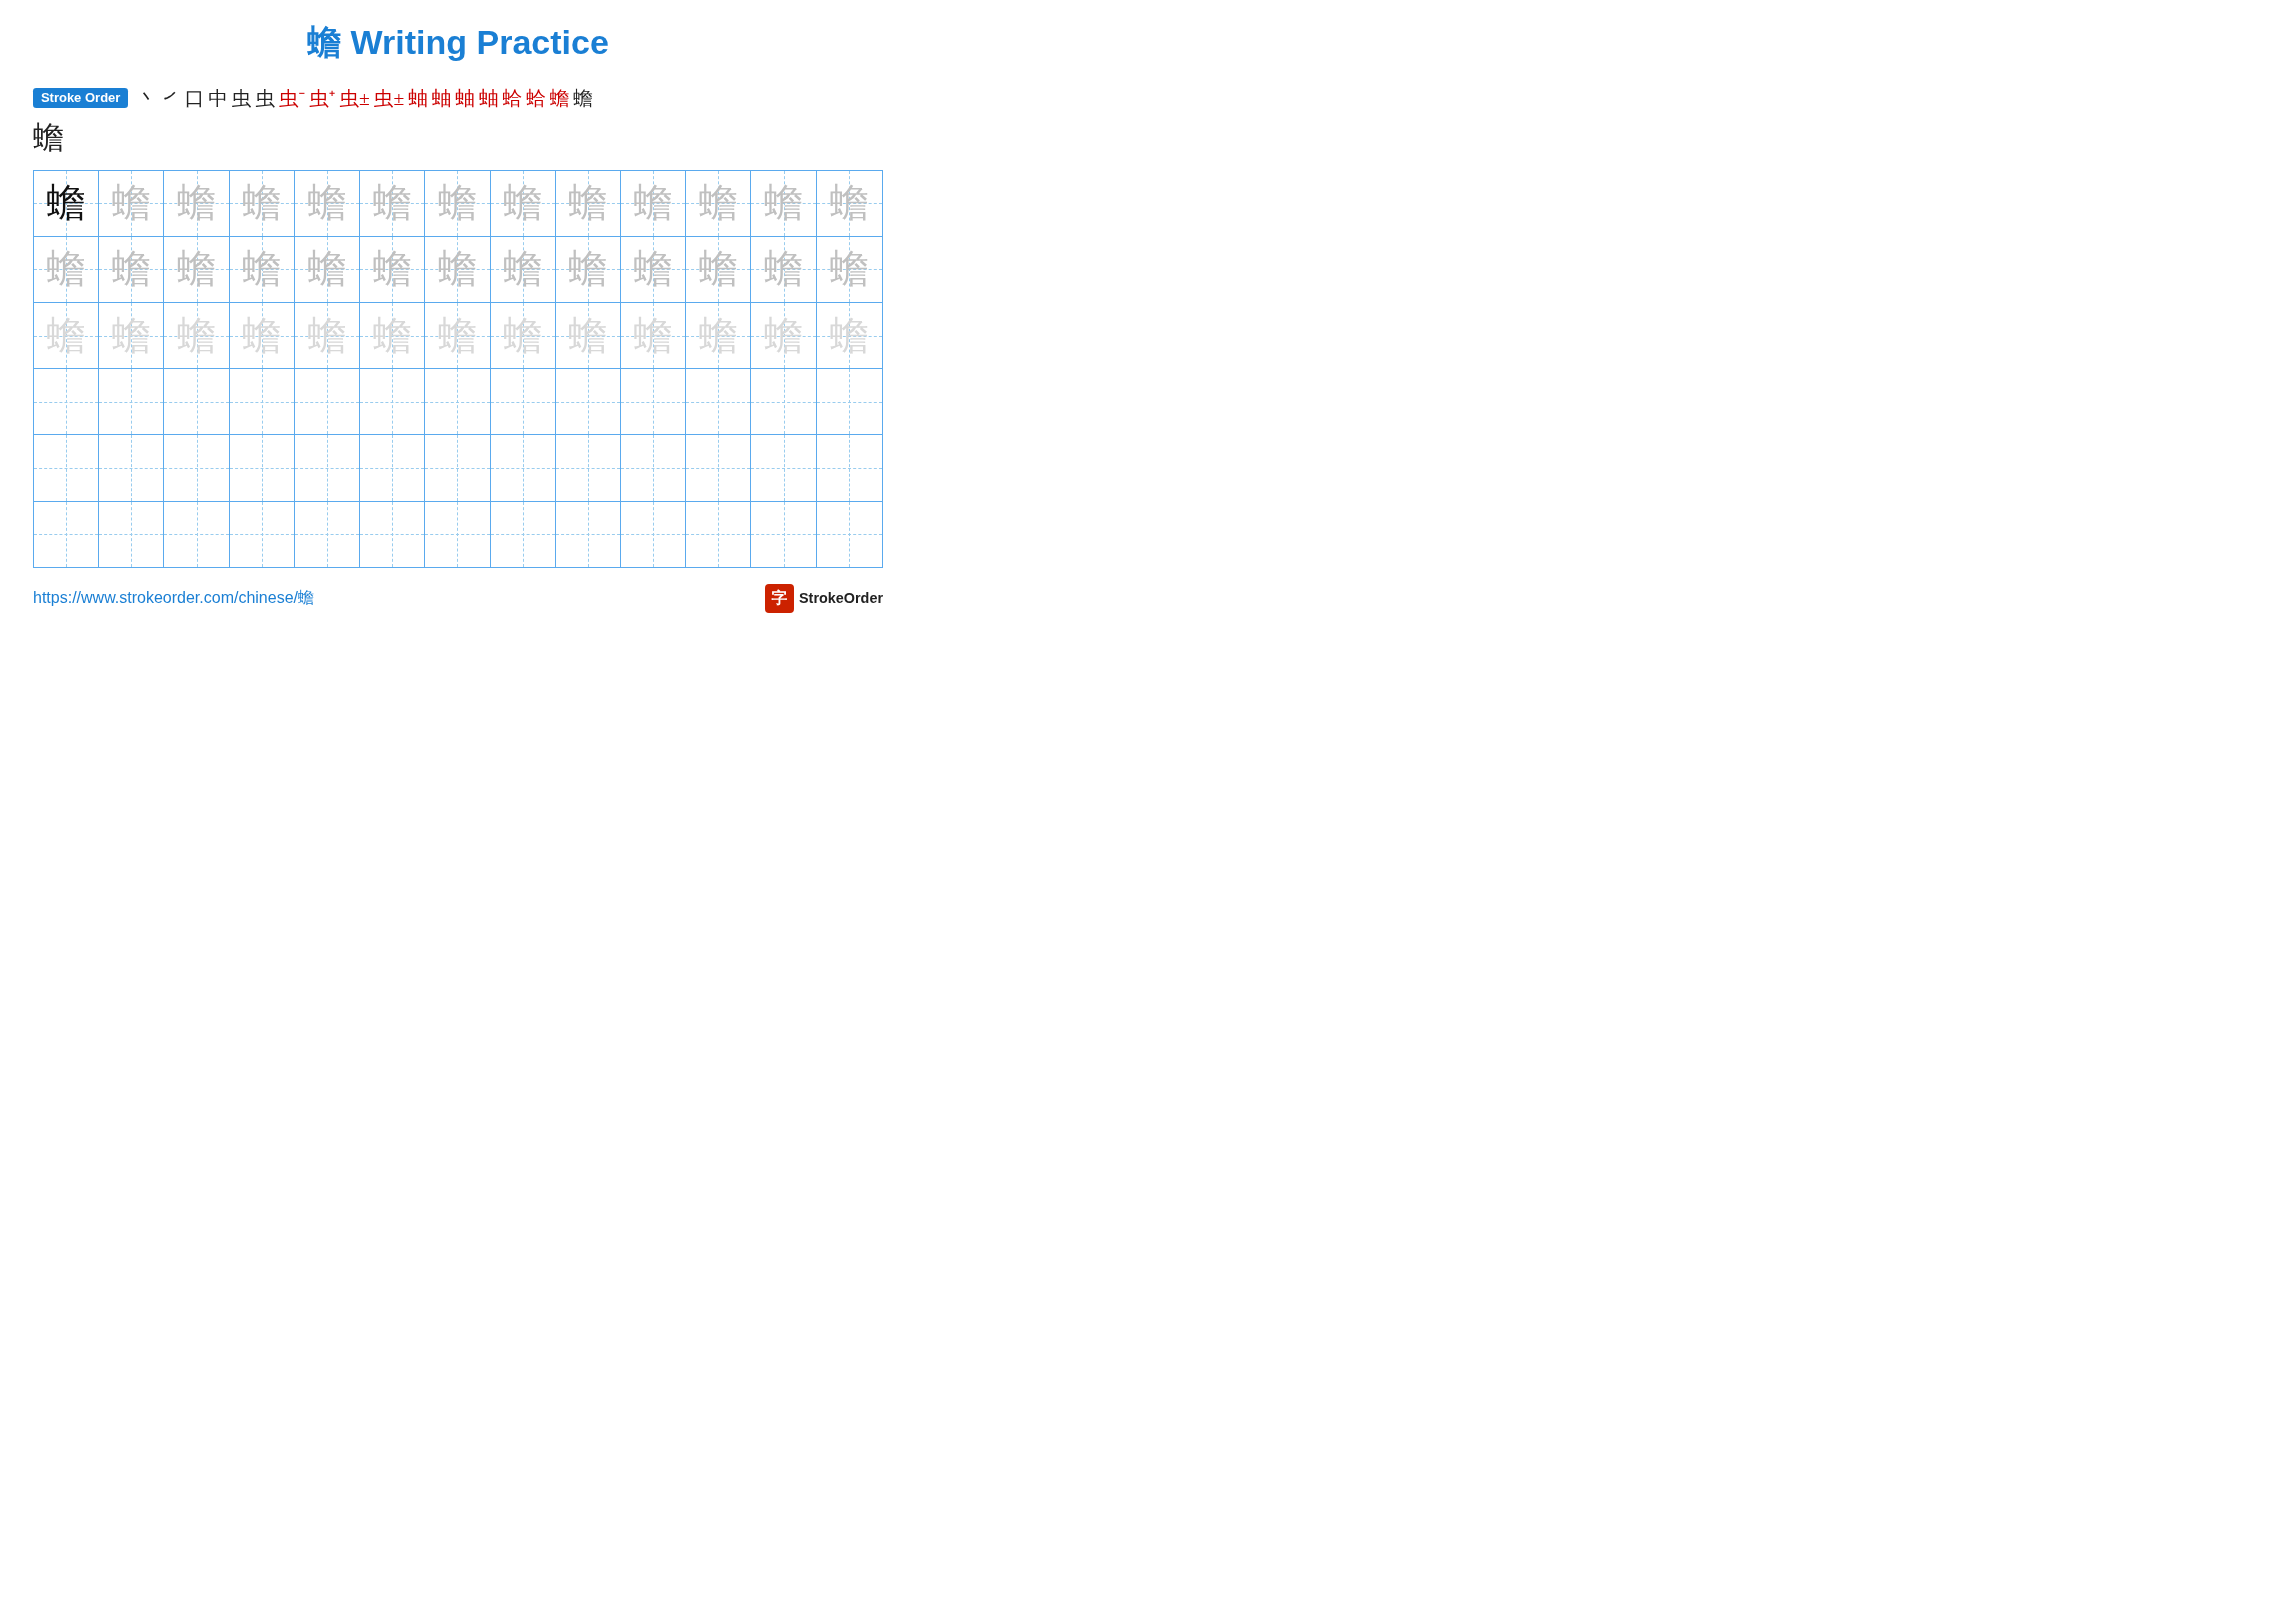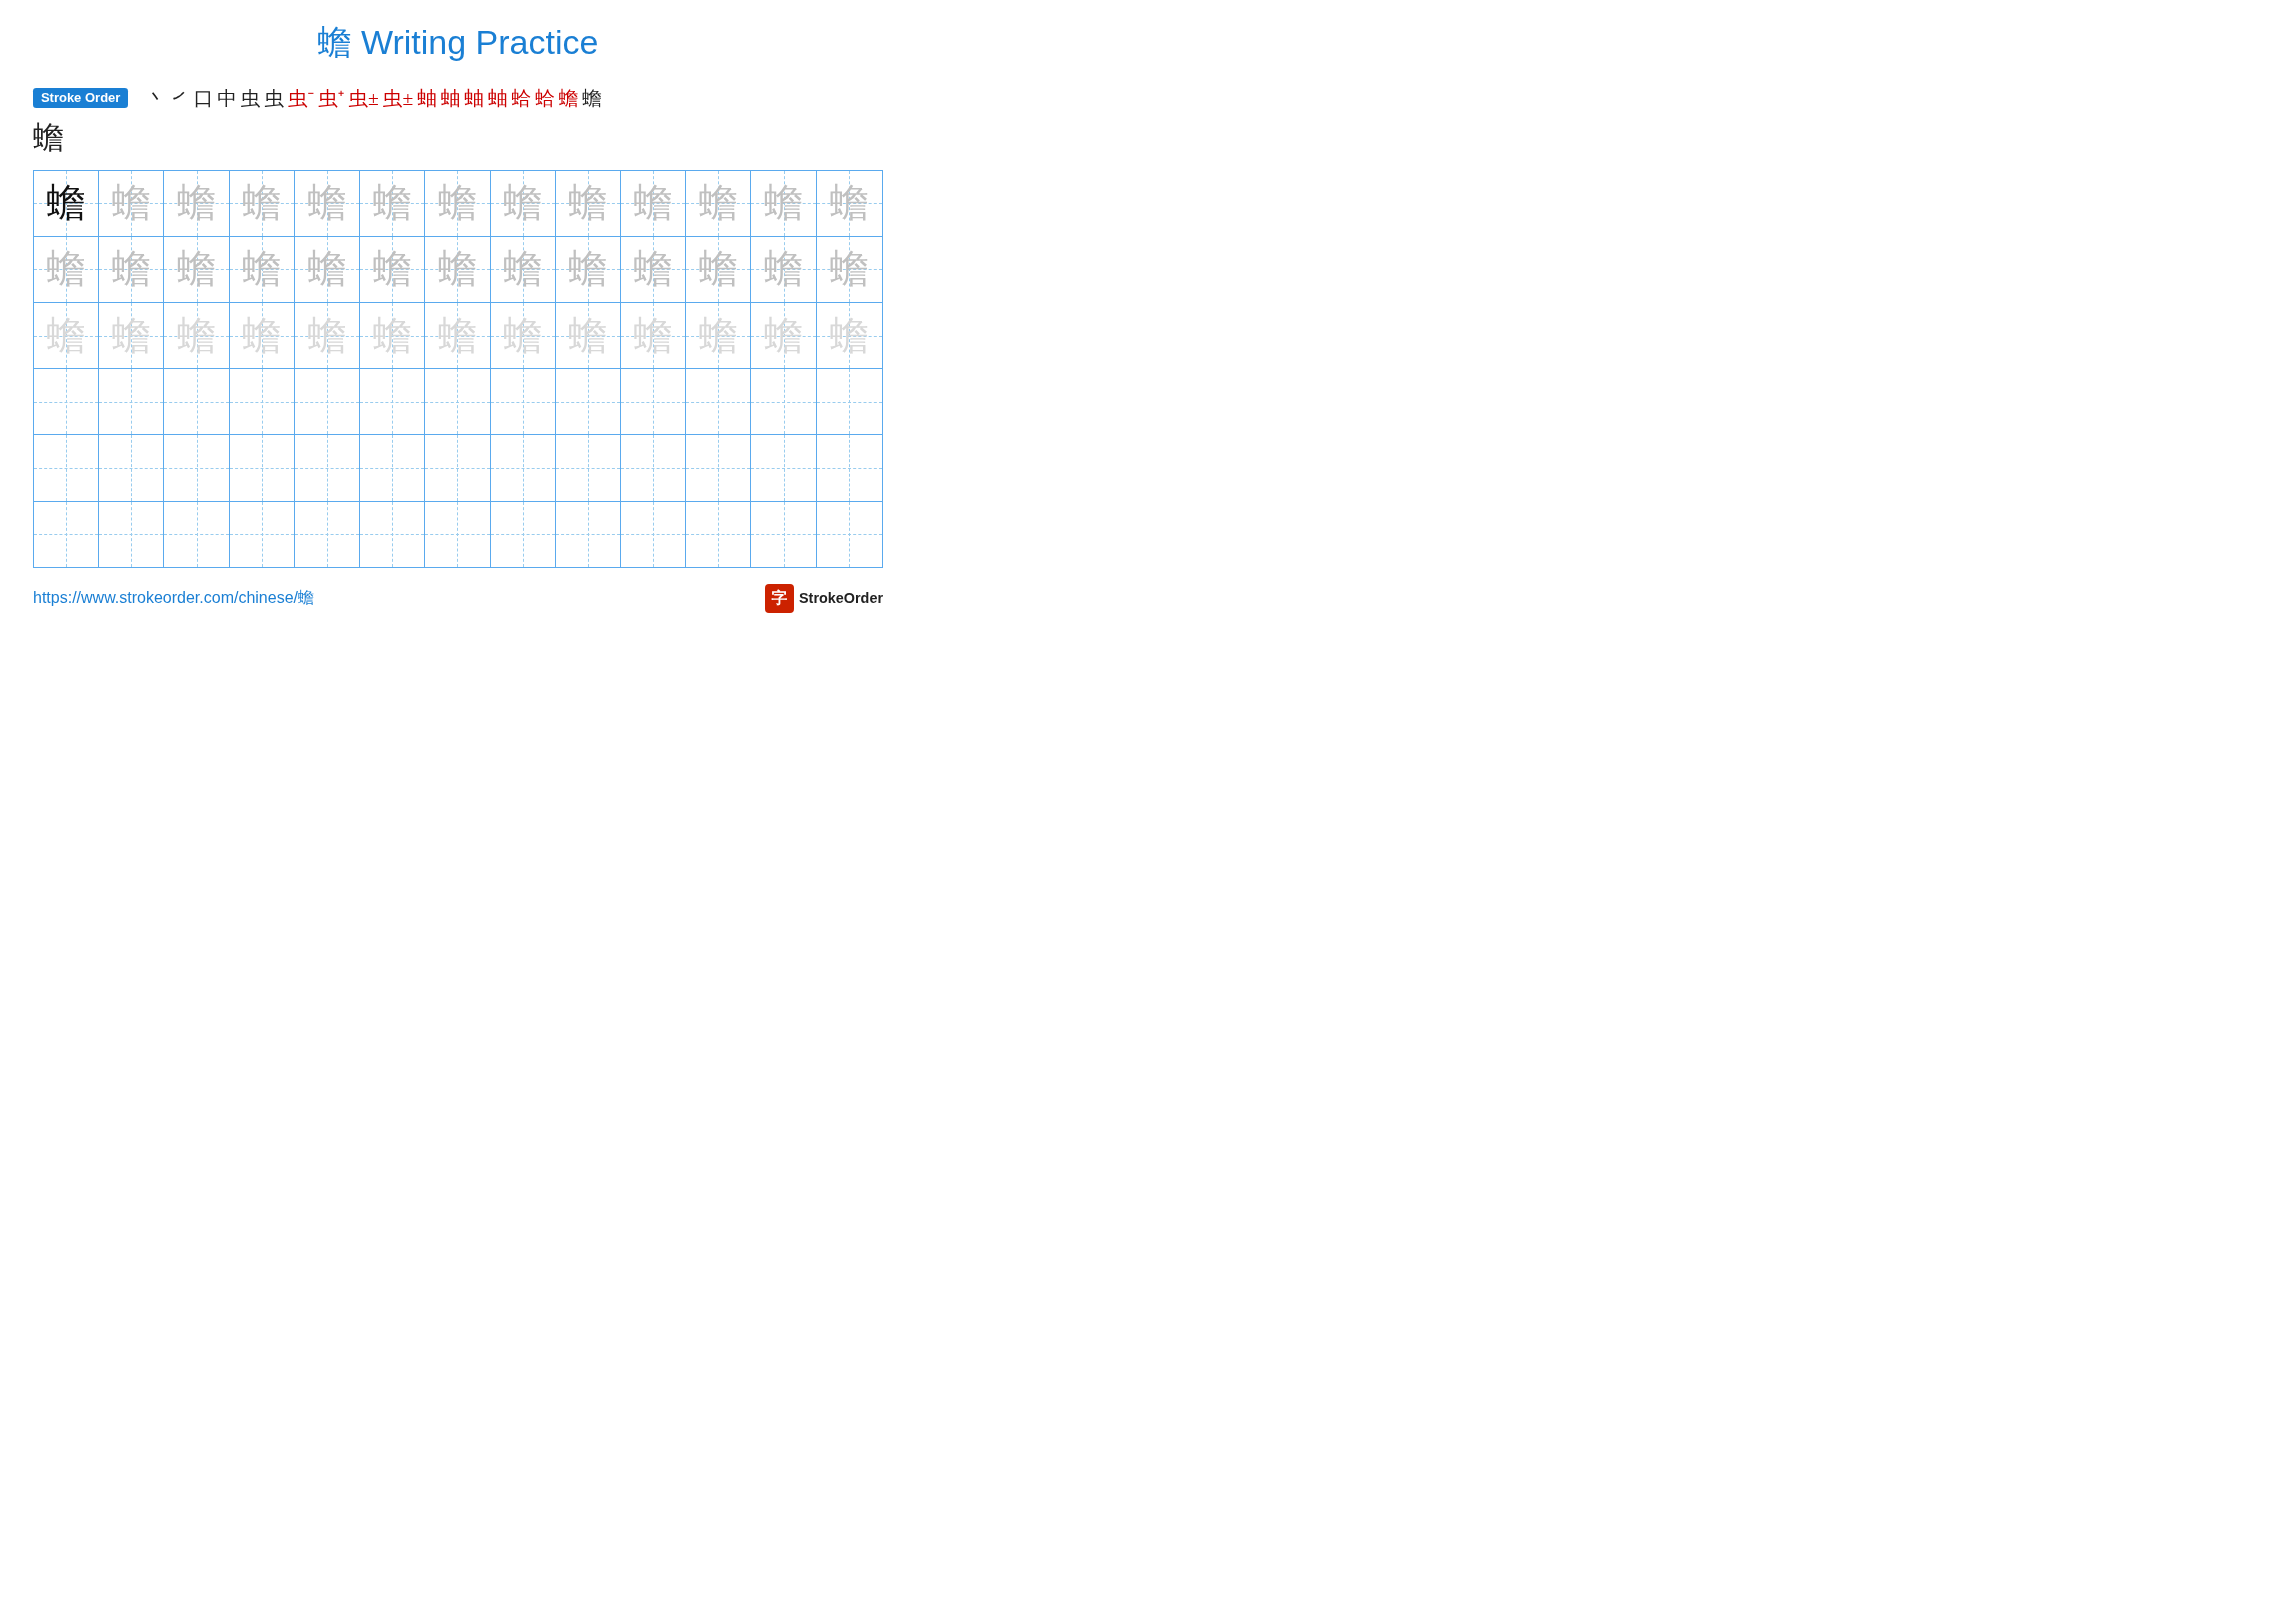--- a/index.html
+++ b/index.html
@@ -9,32 +9,32 @@
       width: 916px;
       min-height: 648px;
       padding: 19.6px 33px;
       position: relative;
     }
 
     
     .title {
       text-align: center;
       font-size: 34px;
-      font-weight: normal;
+      font-weight: bold;
       color: #1a7fd4;
       margin-bottom: 18.3px;
       font-family: Arial, sans-serif;
     }
 
     
     .stroke-order-row {
       display: flex;
       align-items: center;
       flex-wrap: wrap;
-      gap: 11px;
+      gap: 2px;
       margin-bottom: 5.2px;
       font-size: 18.3px;
     }
     .stroke-order-badge {
       background: #1a7fd4;
       color: white;
       font-size: 13px;
       font-weight: bold;
       padding: 2.6px 7.9px;
       border-radius: 3.3px;

